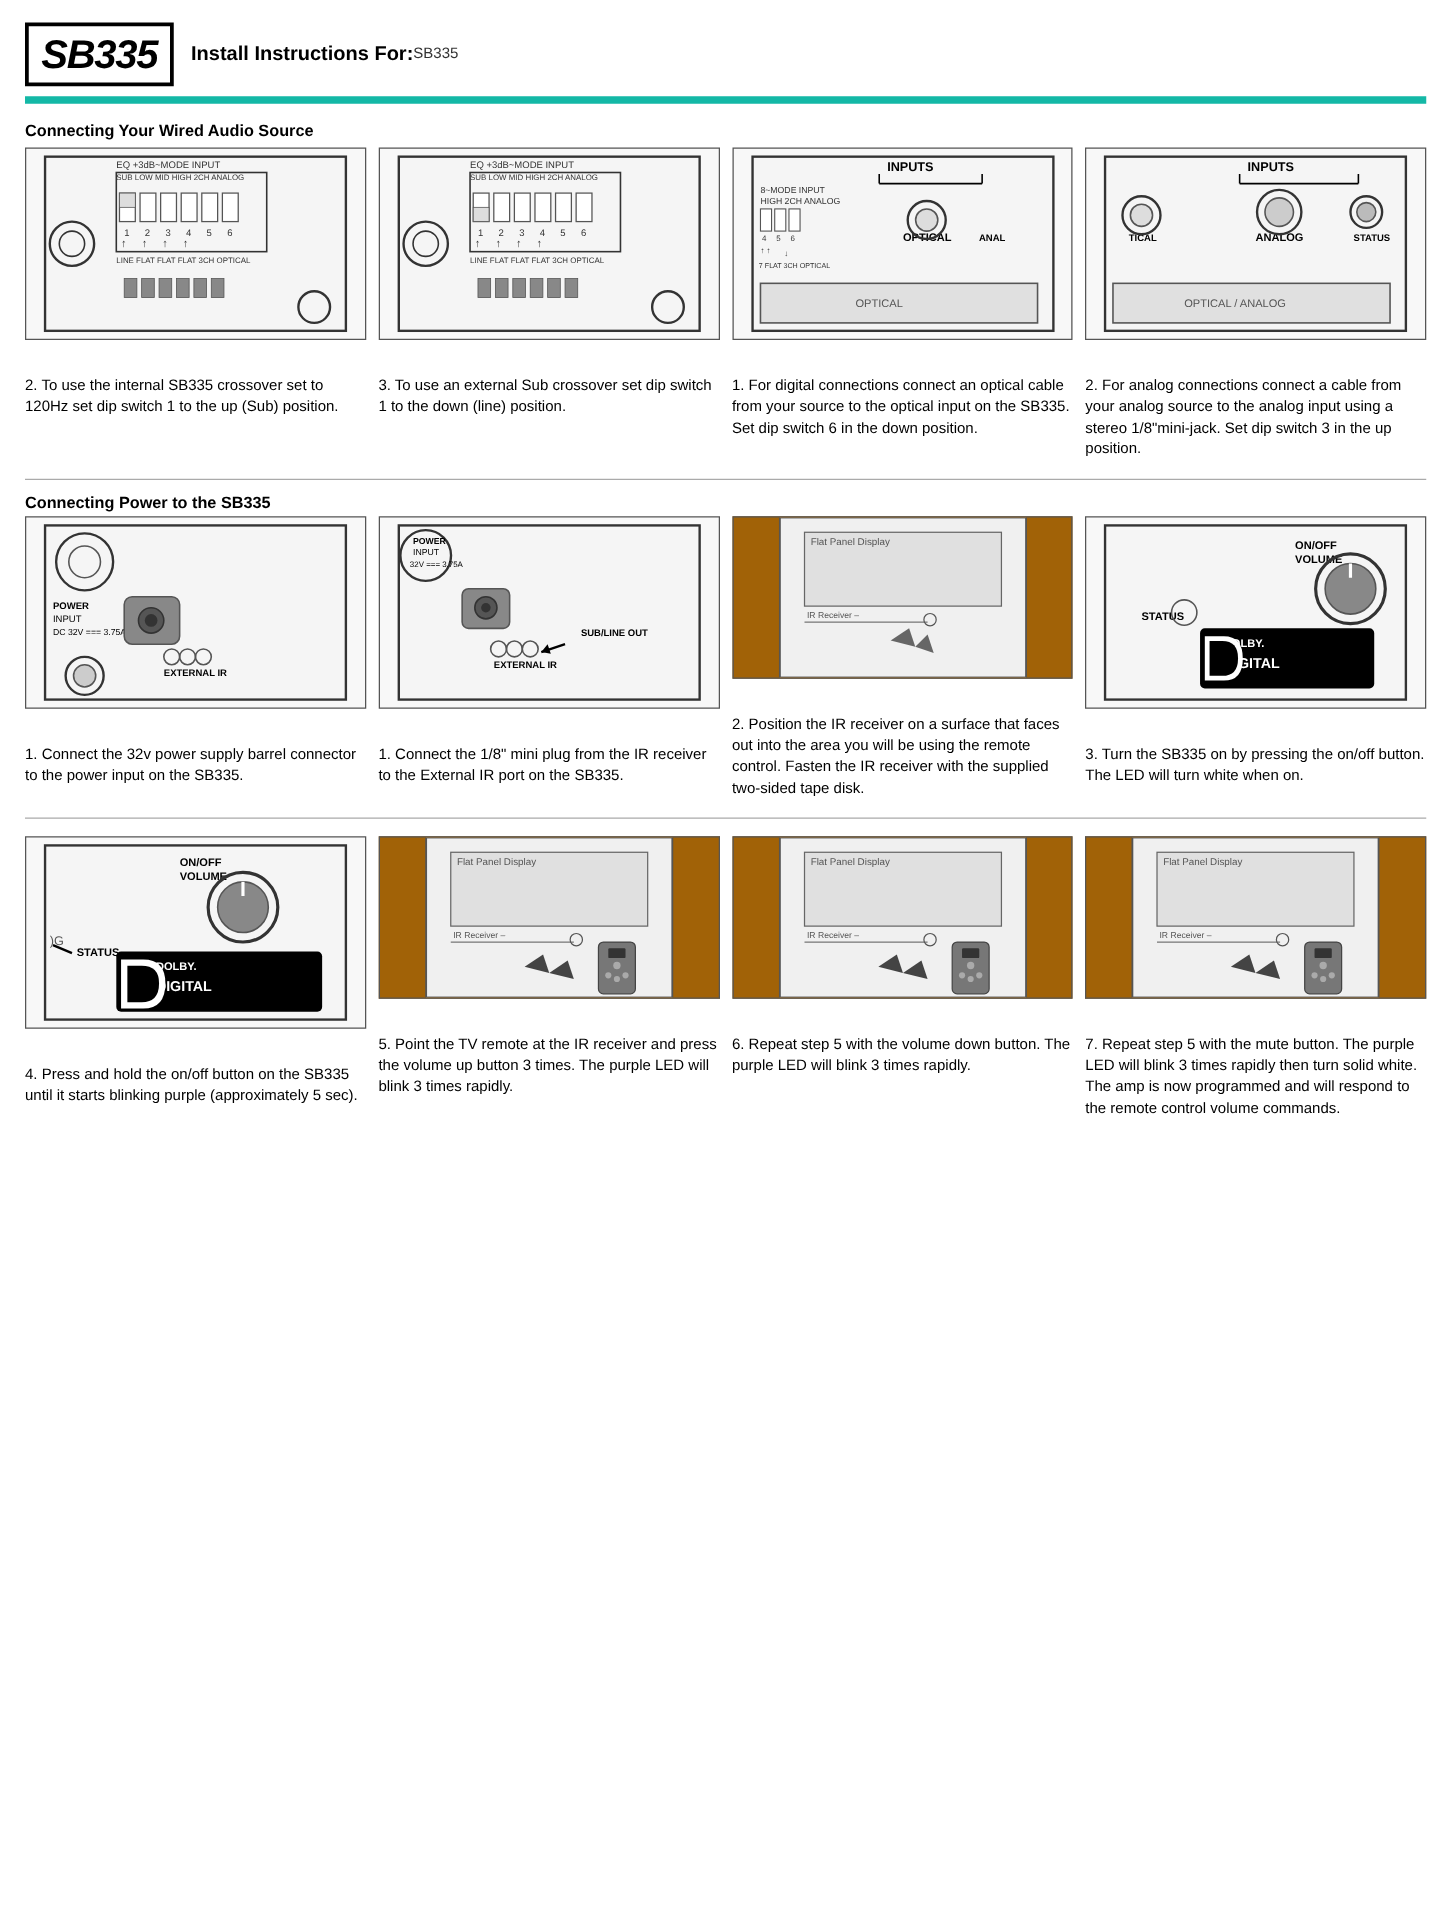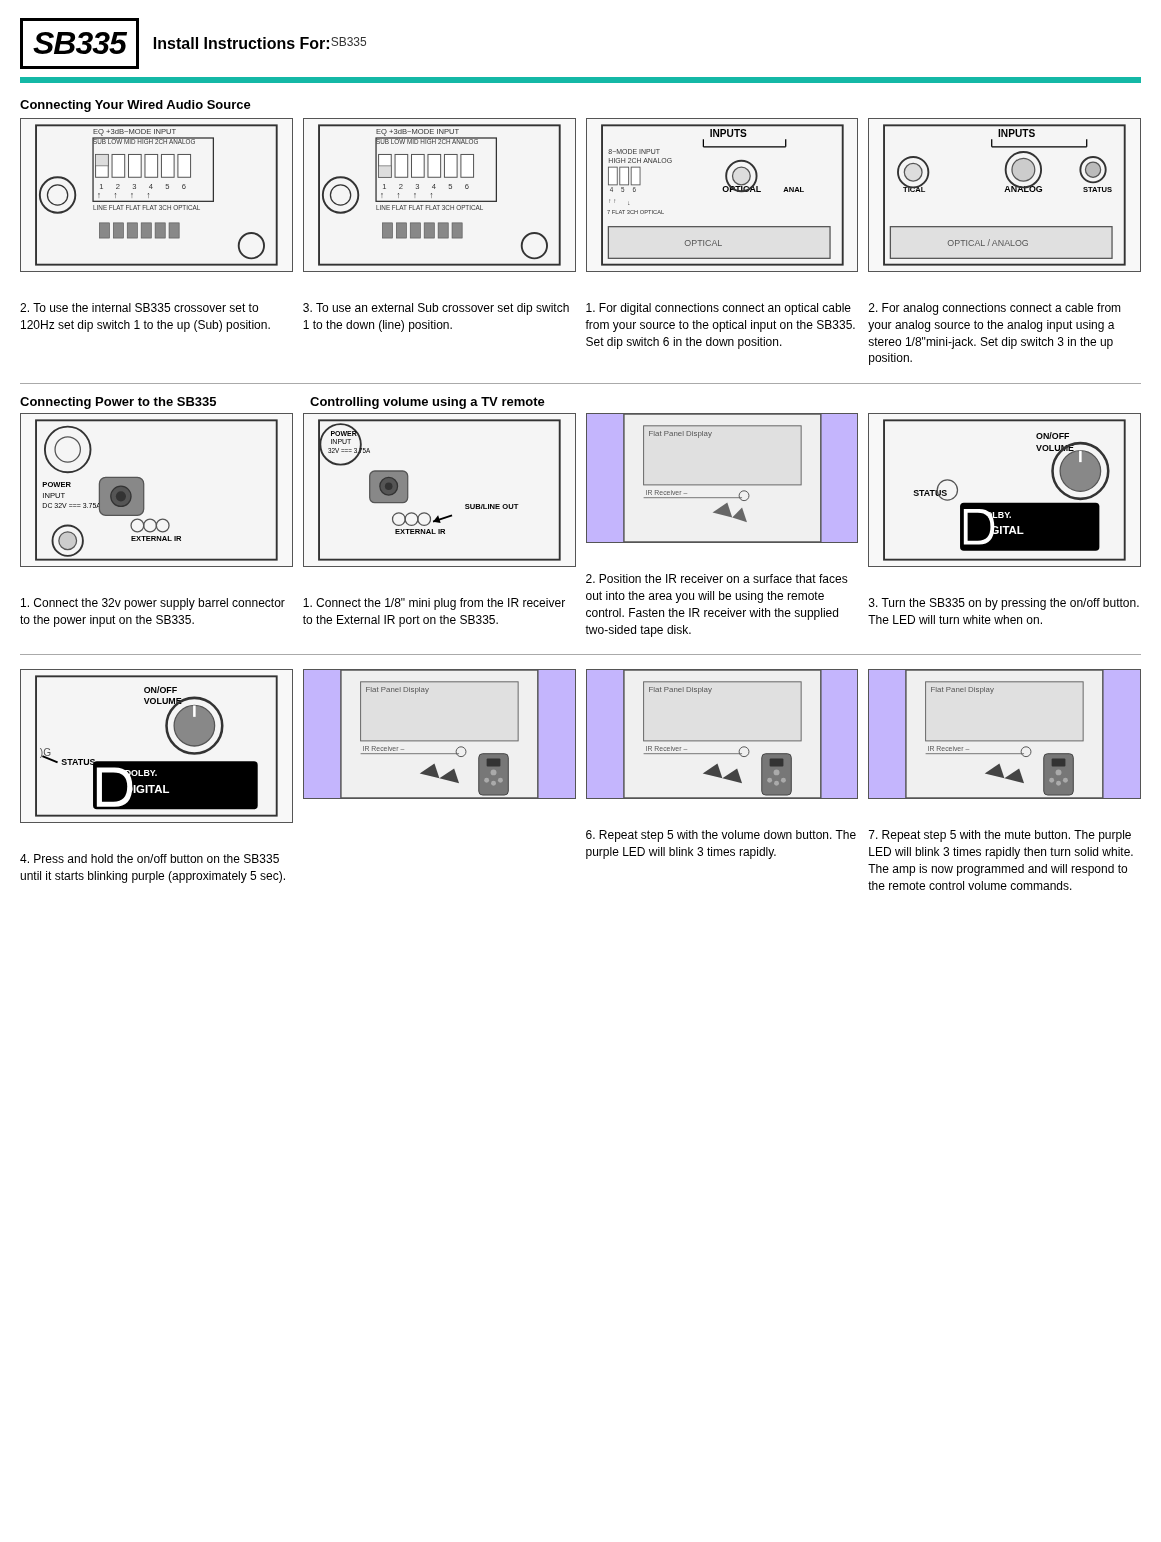--- a/index.html
+++ b/index.html
@@ -104,21 +104,21 @@
       margin-bottom: 4px;
     }
     .section-header-cell {
       flex: 1;
     }
     .section-header-cell.span2 { flex: 2; }
 
     
     .flat-panel-box {
       border: 1.5px solid #555;
-      background: #c4b5fd;
+      background: #a16207;
       height: 130px;
       position: relative;
       display: flex;
       flex-direction: column;
       margin-bottom: 8px;
       overflow: hidden;
     }
 
     .divider {
       border: none;
@@ -306,23 +306,20 @@
       </div>
     </div>
   </div>
 
   <hr class="divider">
 
   <div class="section-header-row">
     <div class="section-header-cell">
       <span class="section-title">Connecting Power to the SB335</span>
     </div>
-    <div class="section-header-cell span2" style="flex:3;">
-      <span class="section-title">Controlling volume using a TV remote</span>
-    </div>
   </div>
 
   <div class="row">
 
     <div class="cell">
       <div class="diagram-box">
         <svg viewBox="0 0 200 120" xmlns="http://www.w3.org/2000/svg">
           <rect x="5" y="5" width="190" height="110" fill="#f5f5f5" stroke="#333" stroke-width="1.5"></rect>
 
           <circle cx="30" cy="28" r="18" fill="none" stroke="#333" stroke-width="1.5"></circle>
@@ -471,20 +468,21 @@
           <polygon points="100,110 115,100 120,115" fill="#444"></polygon>
 
           <rect x="140" y="85" width="30" height="42" rx="4" fill="#777" stroke="#444" stroke-width="1"></rect>
           <rect x="148" y="90" width="14" height="8" fill="#333" rx="1"></rect>
           <circle cx="155" cy="104" r="3" fill="#aaa"></circle>
           <circle cx="148" cy="112" r="2.5" fill="#aaa"></circle>
           <circle cx="155" cy="115" r="2.5" fill="#aaa"></circle>
           <circle cx="162" cy="112" r="2.5" fill="#aaa"></circle>
         </svg>
       </div>
+      <p class="caption">5.  Point the TV remote at the IR receiver and press the volume up button 3 times. The purple LED will blink 3 times rapidly.</p>
     </div>
 
     <div class="cell">
       <div class="flat-panel-box">
         <svg viewBox="0 0 200 130" xmlns="http://www.w3.org/2000/svg">
           <rect x="0" y="0" width="200" height="130" fill="#f0f0f0" stroke="#555" stroke-width="1.5"></rect>
           <rect x="20" y="12" width="160" height="60" fill="#e0e0e0" stroke="#666" stroke-width="1"></rect>
           <text x="25" y="22" font-size="8" fill="#555">Flat Panel Display</text>
           <line x1="20" y1="85" x2="120" y2="85" stroke="#555" stroke-width="0.8"></line>
           <text x="22" y="82" font-size="7" fill="#555">IR  Receiver –</text>

